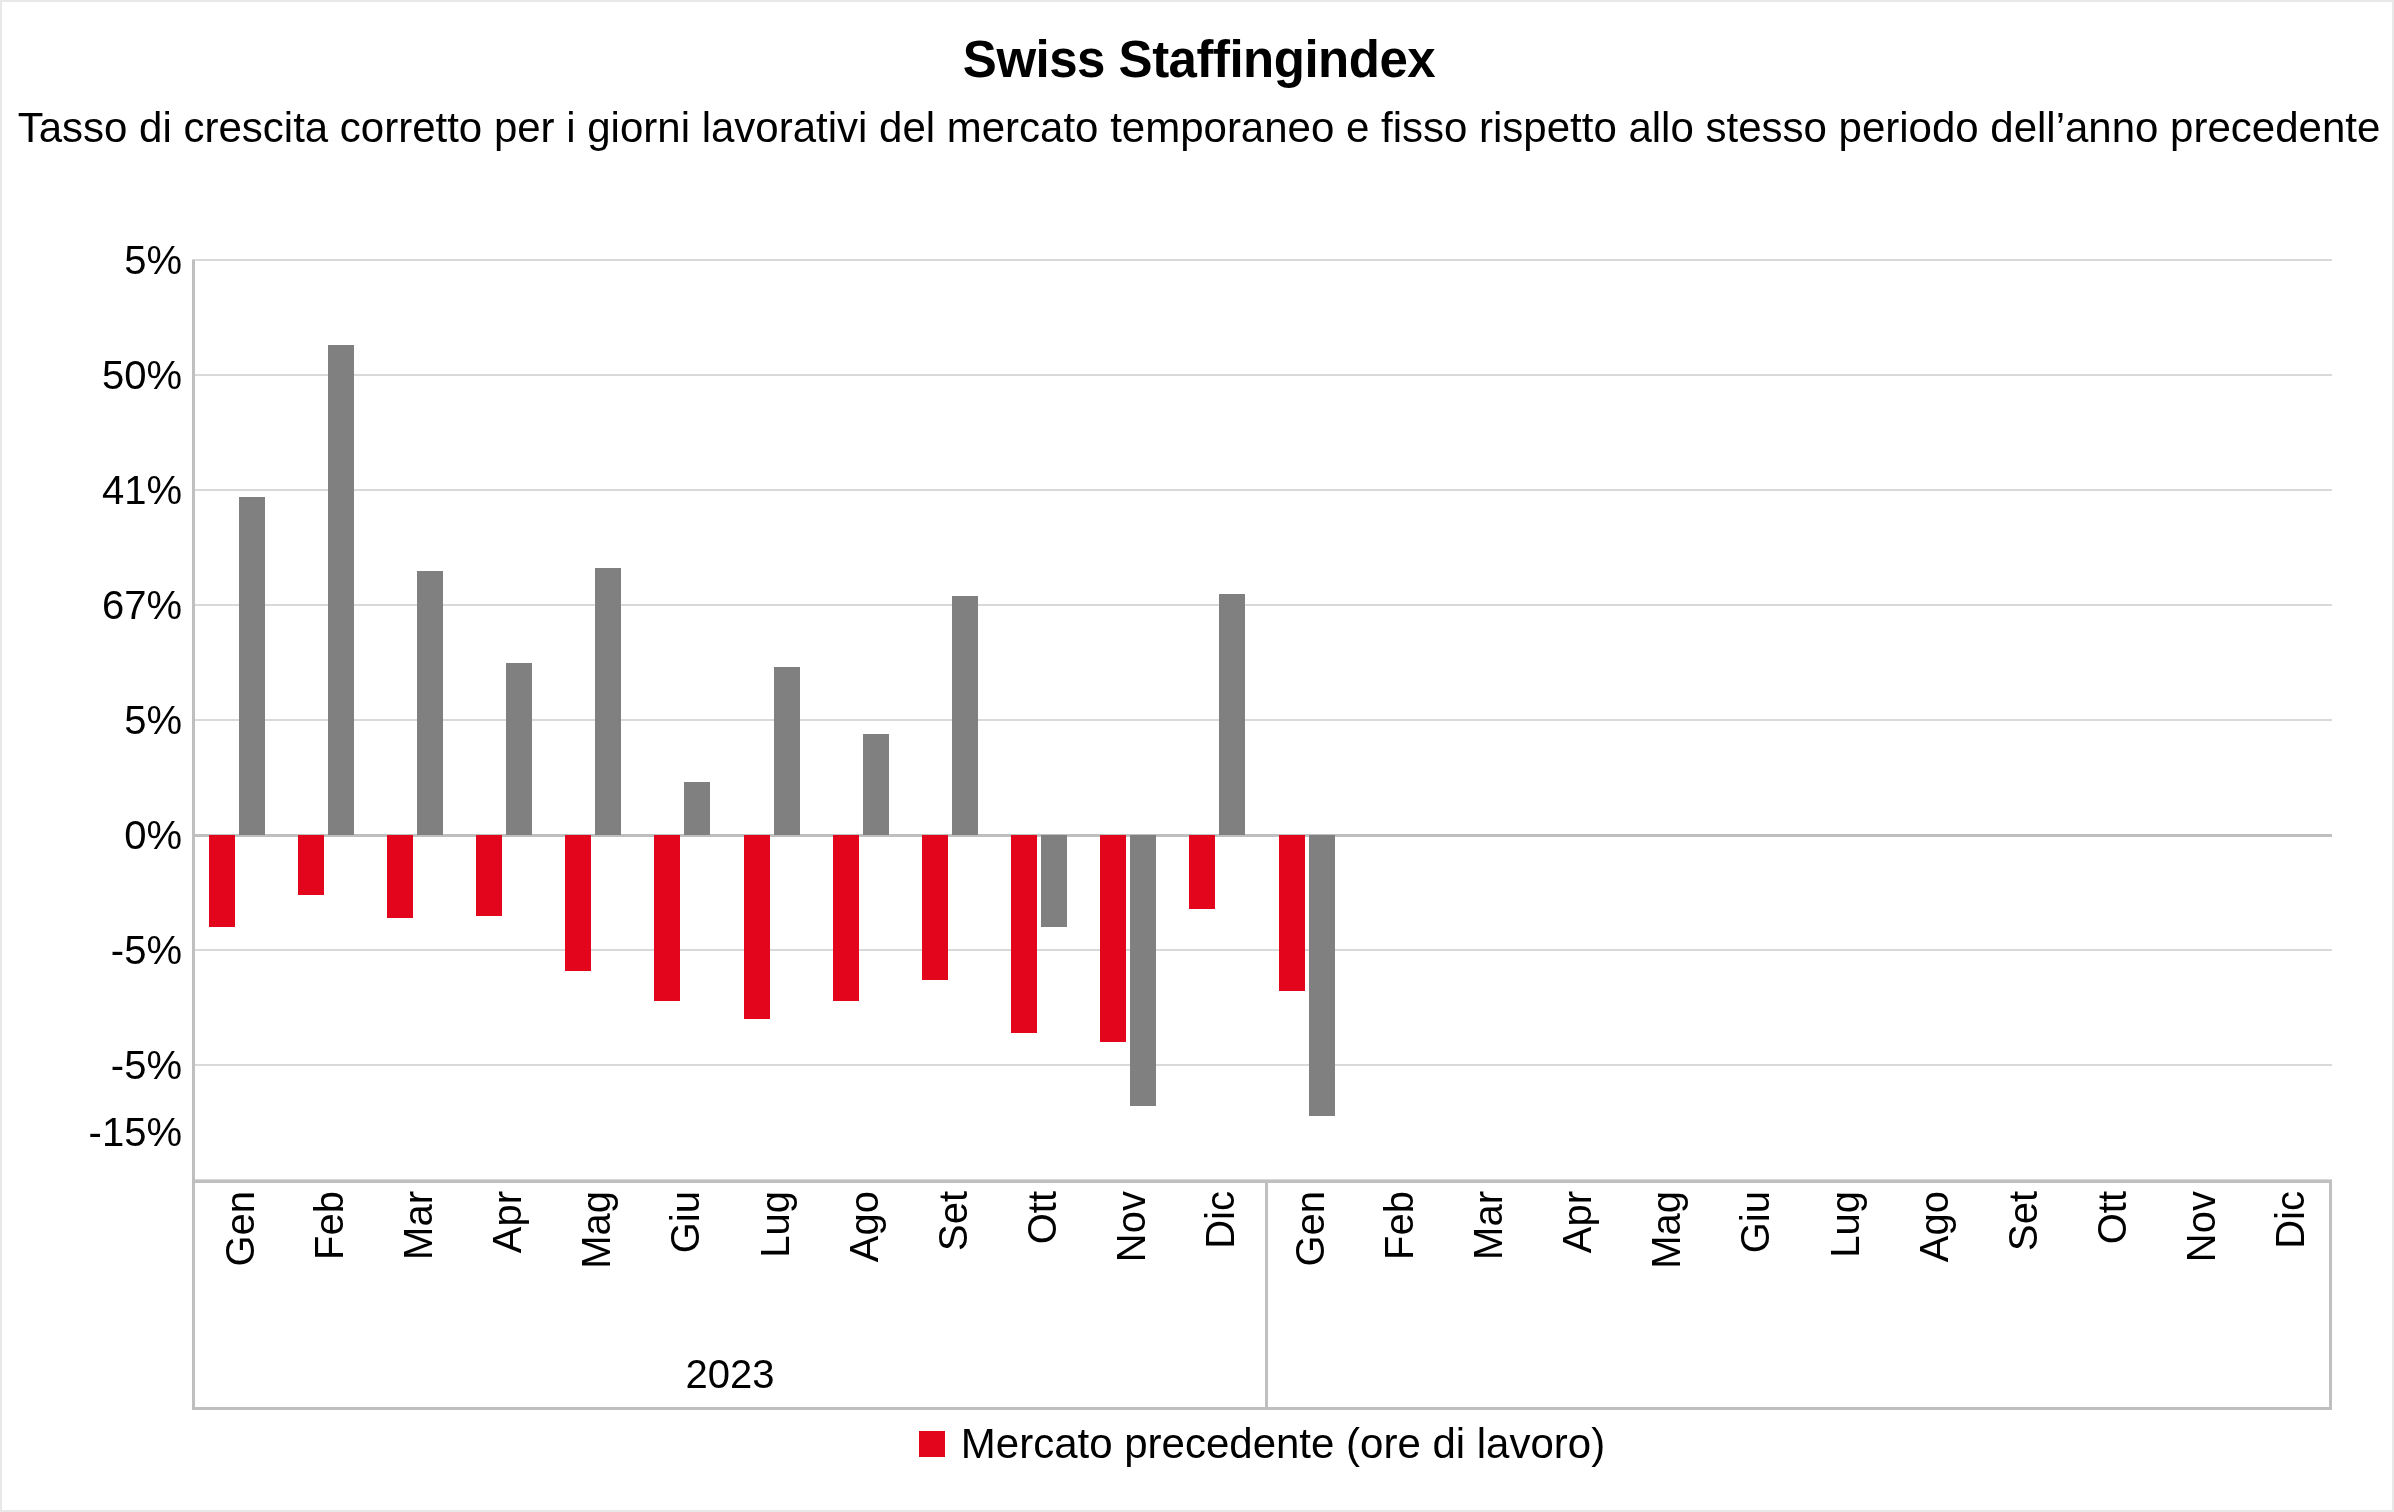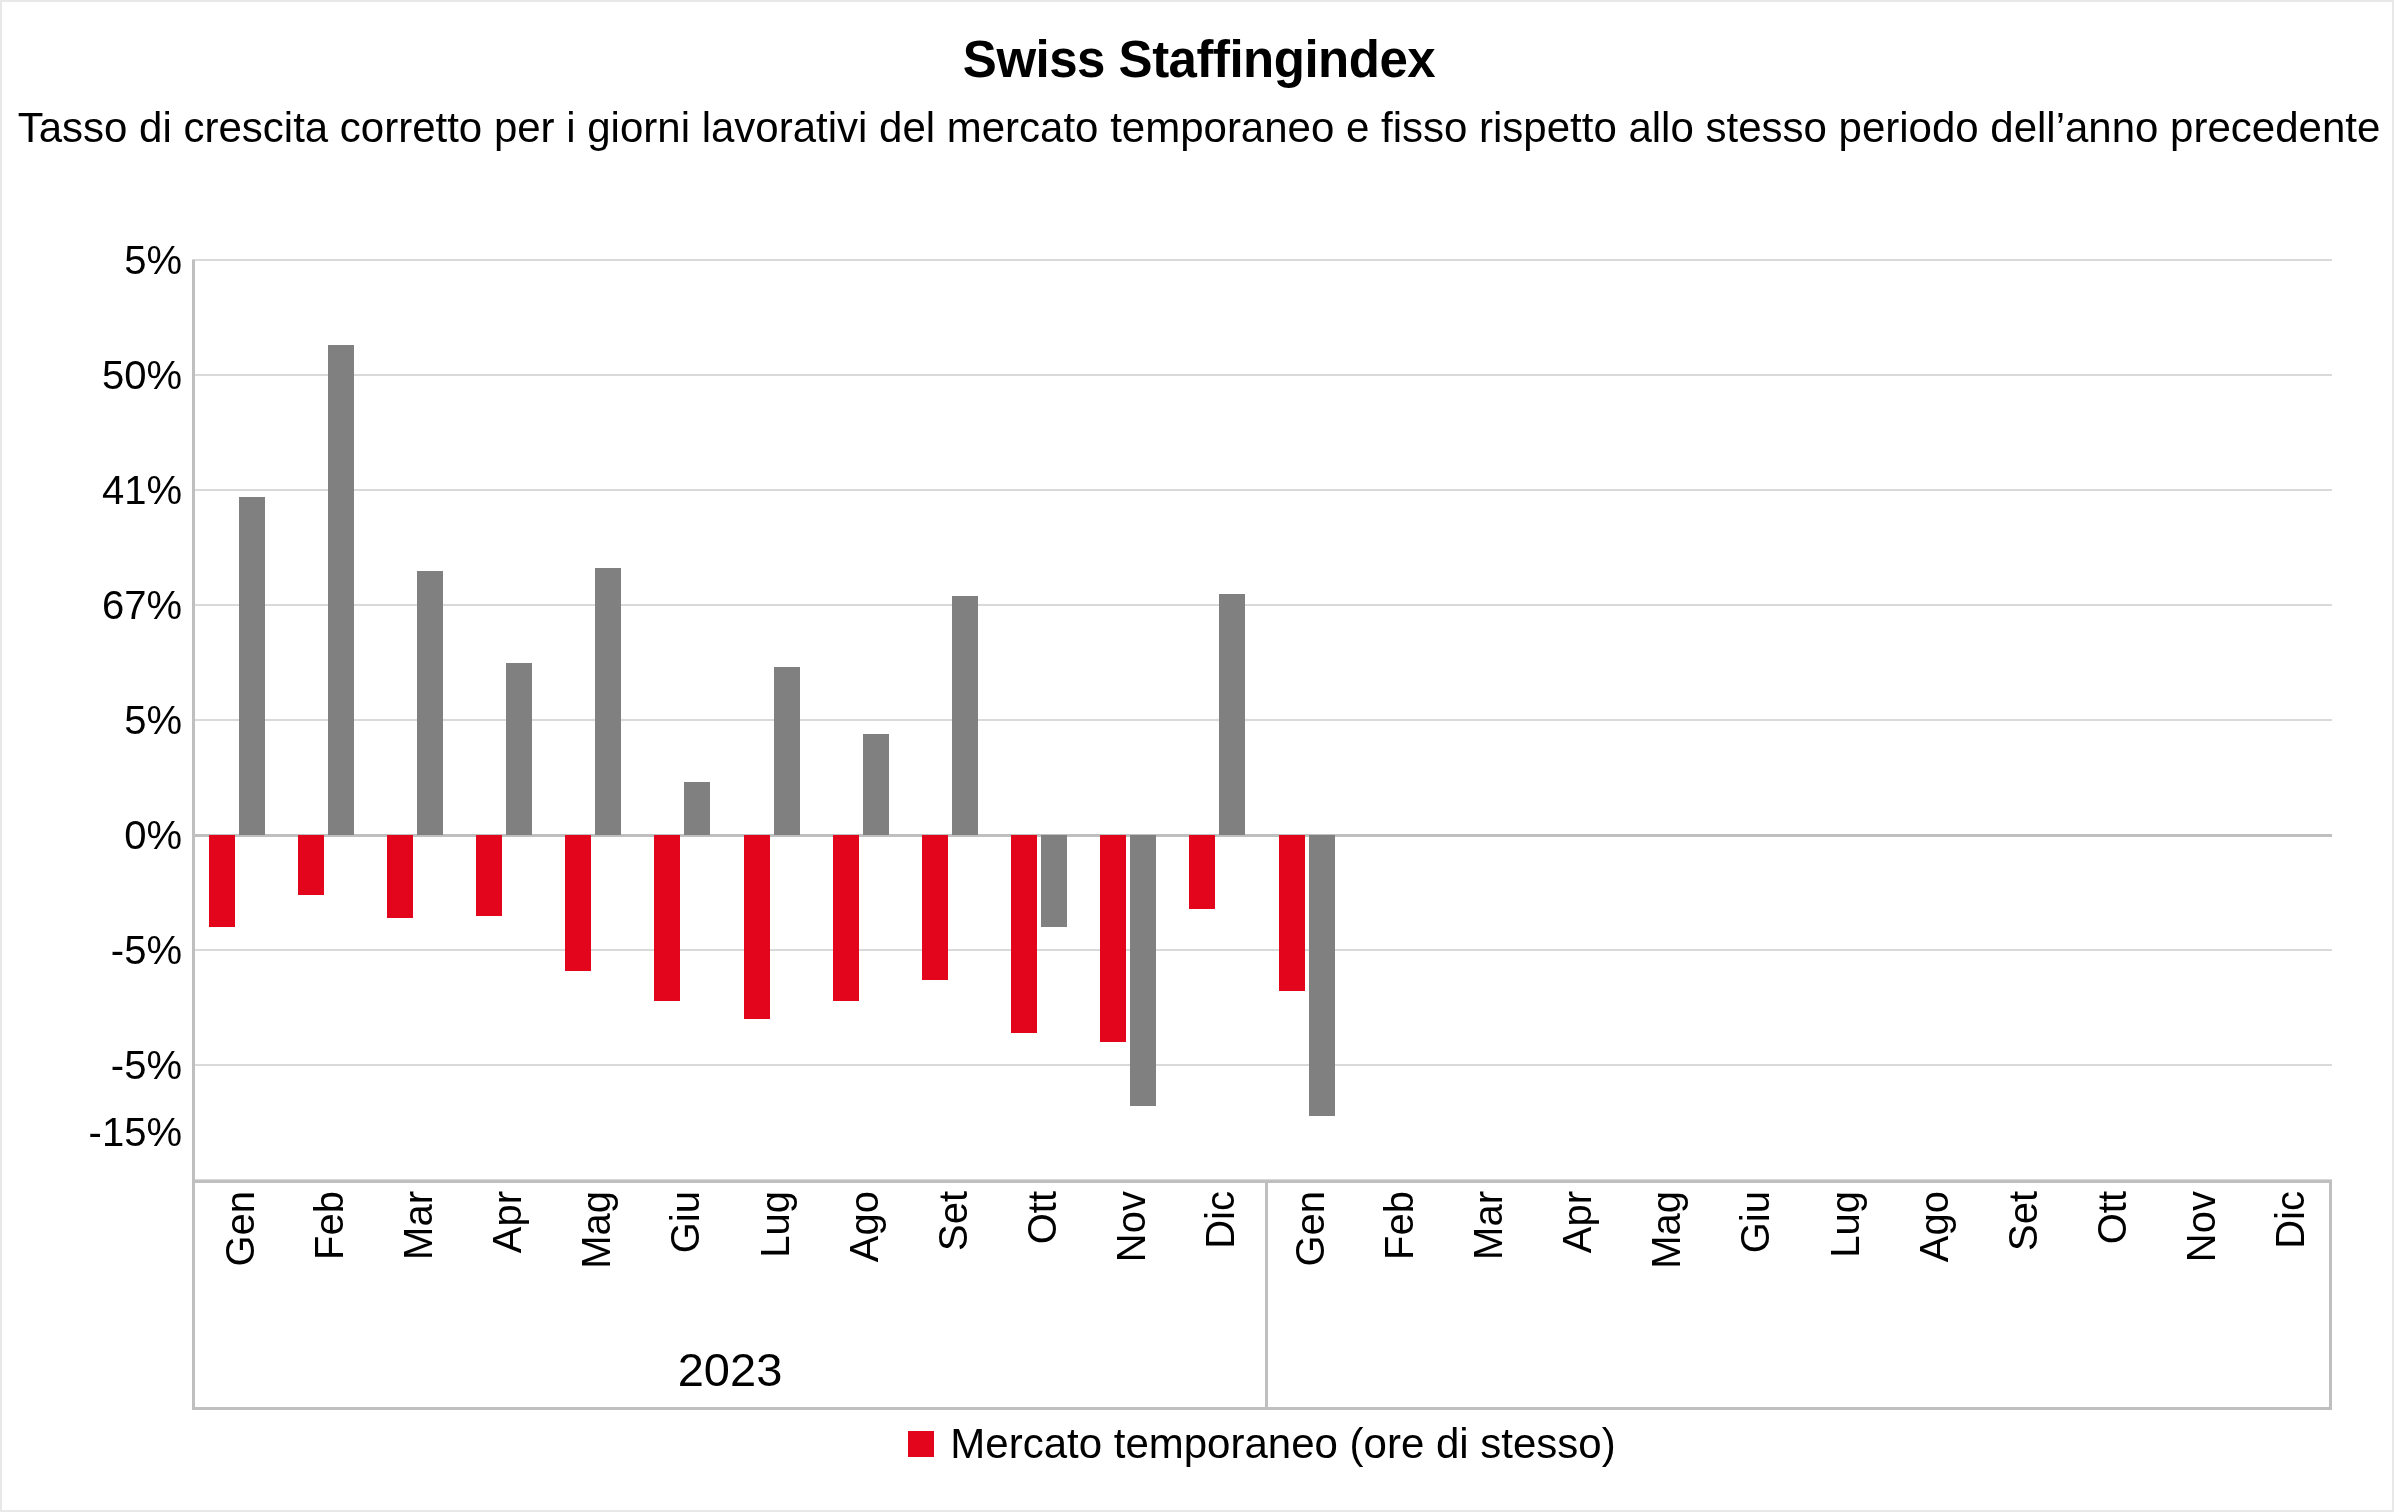--- a/index.html
+++ b/index.html
@@ -146,21 +146,21 @@
   .year-sep {
     position: absolute;
     top: 0;
     width: 3px;
     height: 100%;
     background: #bfbfbf;
   }
   .year-label {
     position: absolute;
     bottom: 10px;
-    font-size: 47px;
+    font-size: 40px;
     text-align: center;
   }
 
   
   .legend {
     position: absolute;
     left: 190px;
     top: 1160px;
     width: 2140px;
     display: flex;
@@ -360,17 +360,17 @@
         <div class="month-cell" style="left: 2050.83px; width: 89.1667px;">
           <span class="month-label">Dic</span>
         </div>
         <div class="year-sep" style="left: 1070px;"></div>
         <div class="year-label" style="left: 0px; width: 1070px;">2023</div>
       </div>
 
     <div class="legend" id="legend">
         <div class="legend-item">
           <span class="swatch temp" style="background: rgb(227, 5, 27);"></span>
-          <span class="legend-text">Mercato temporaneo (ore di stesso)</span>
+          <span class="legend-text">Mercato precedente (ore di lavoro)</span>
         </div>
       </div>
   </div>
 </div>
 
 </body></html>

